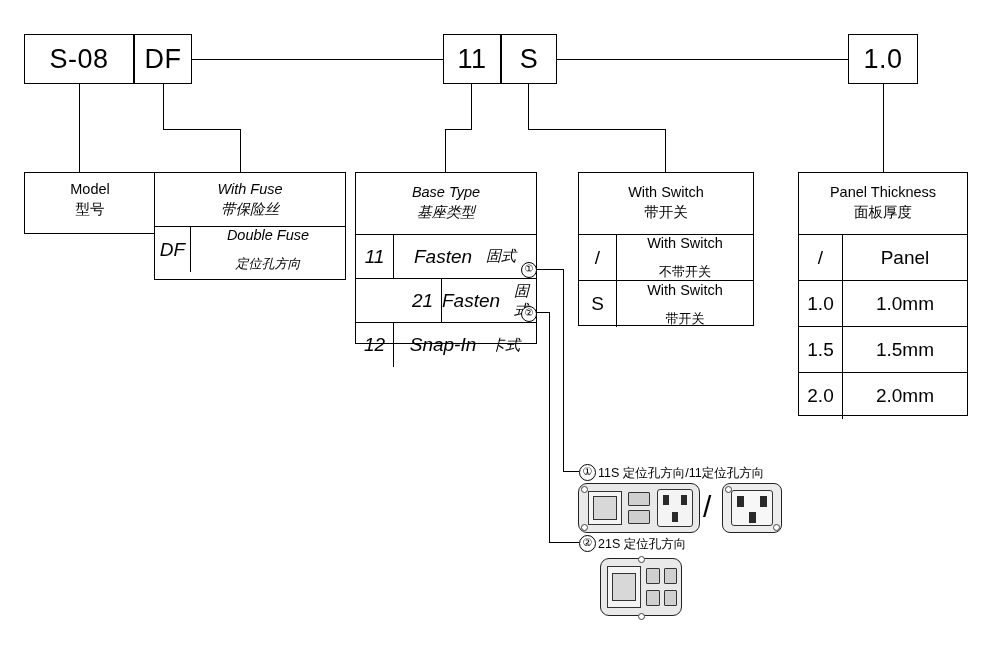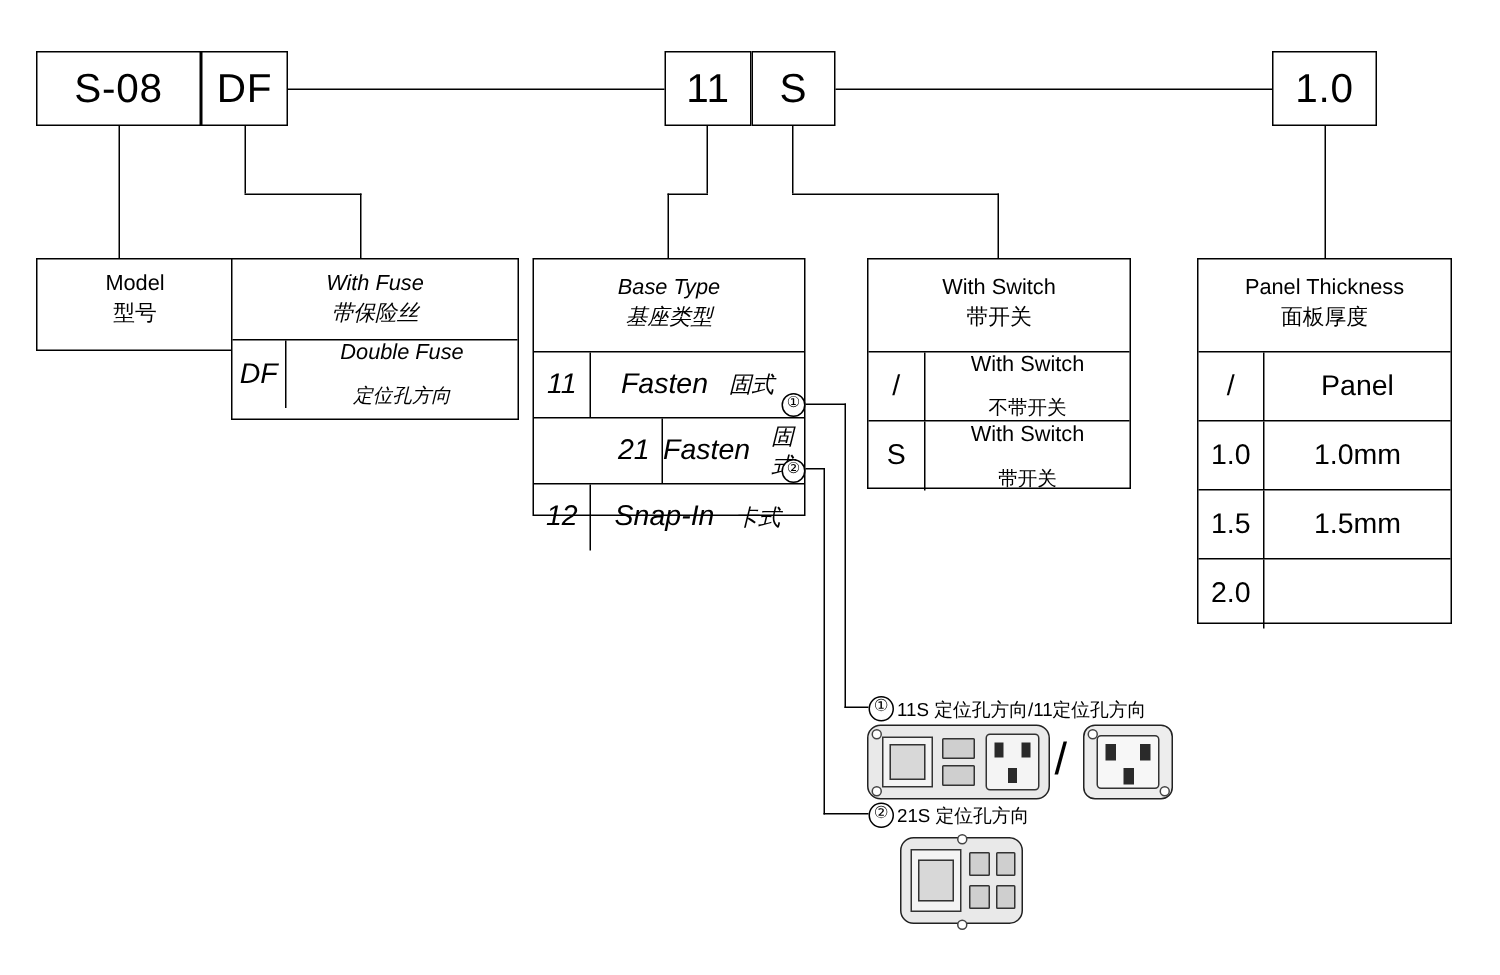--- a/index.html
+++ b/index.html
@@ -319,20 +319,21 @@
   <div class="lrow" style="height:46px;">
     <div class="lcell-code" style="width:44px;">1.0</div>
     <div class="lcell-single">1.0mm</div>
   </div>
   <div class="lrow" style="height:46px;">
     <div class="lcell-code" style="width:44px;">1.5</div>
     <div class="lcell-single">1.5mm</div>
   </div>
   <div class="lrow" style="height:46px;">
     <div class="lcell-code" style="width:44px;">2.0</div>
+    <div class="lcell-single">2.0mm</div>
   </div>
 </div>
 
 <div class="hline" style="left:537px; top:269px; width:27px;"></div>
 <div class="vline" style="left:563px; top:269px; height:203px;"></div>
 <div class="hline" style="left:563px; top:471px; width:16px;"></div>
 
 <div class="hline" style="left:537px; top:312px; width:13px;"></div>
 <div class="vline" style="left:549px; top:312px; height:231px;"></div>
 <div class="hline" style="left:549px; top:542px; width:30px;"></div>

